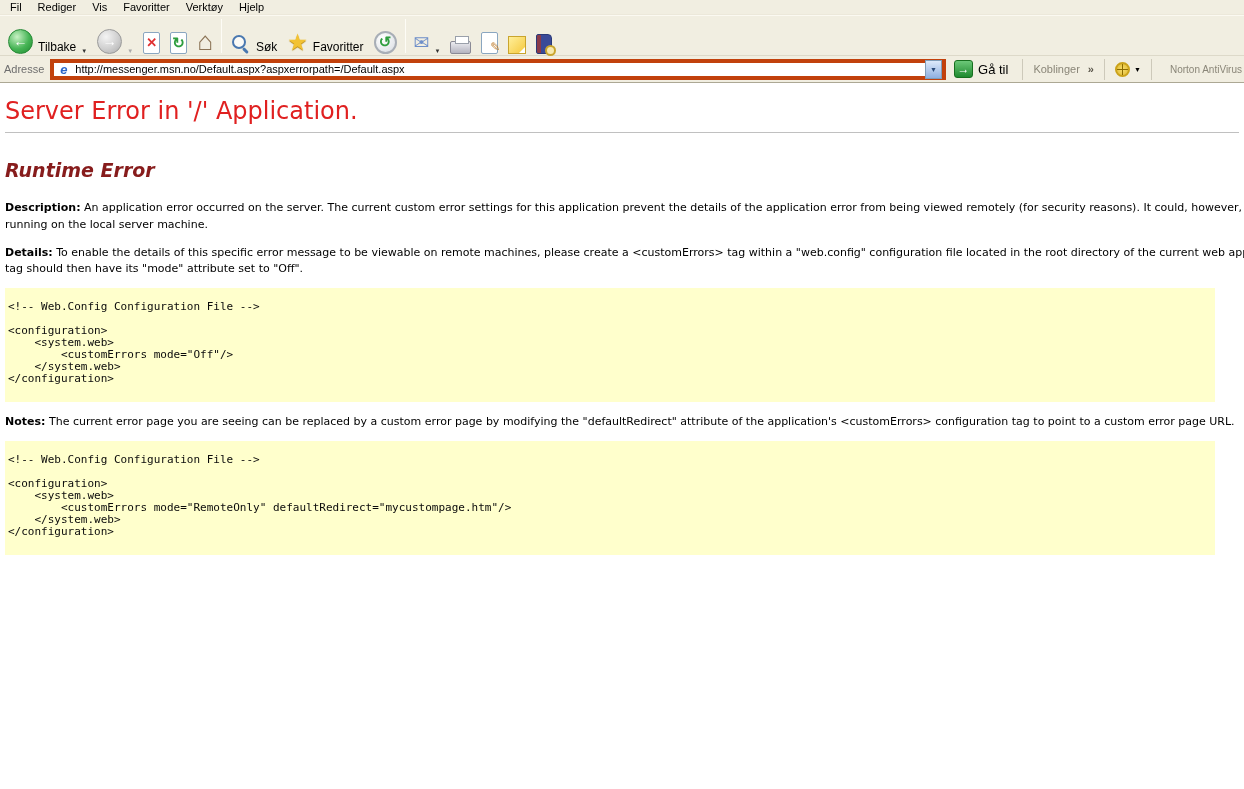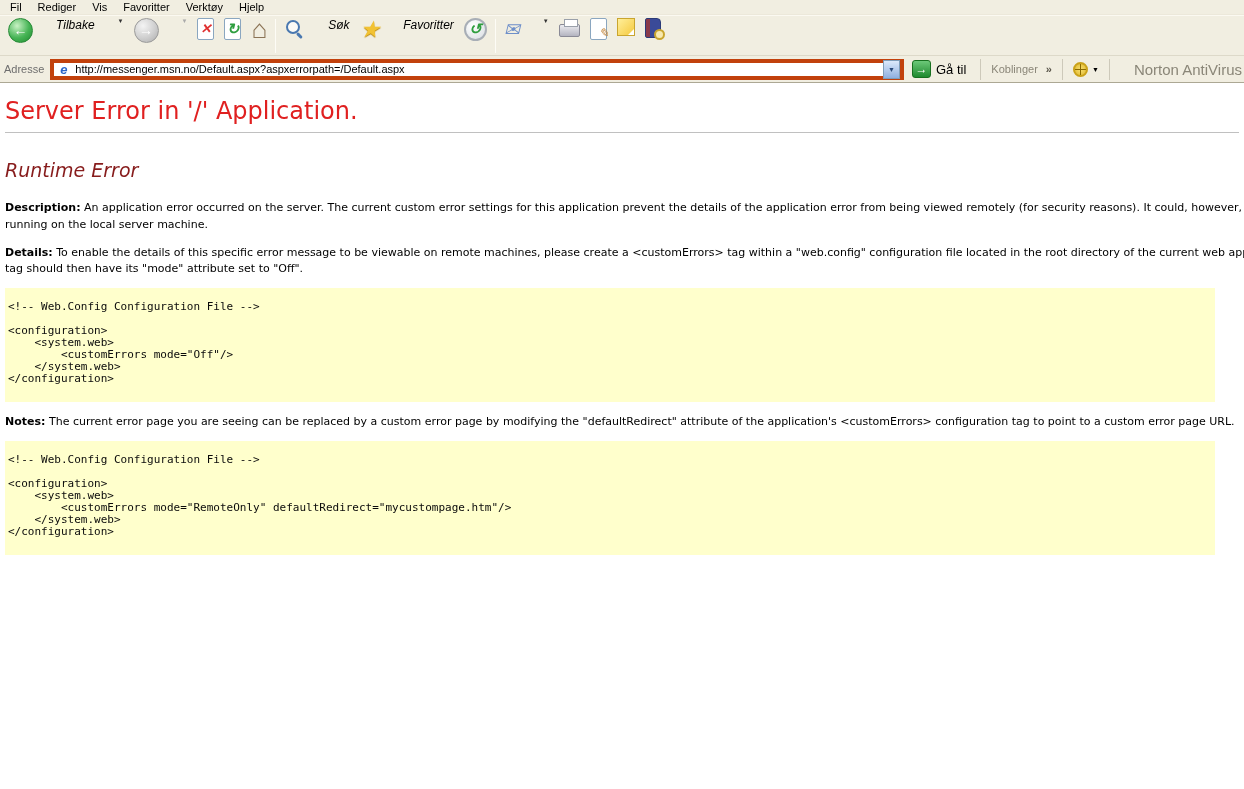--- a/index.html
+++ b/index.html
@@ -8,21 +8,21 @@
 
   
   .chrome { background:#f1eee1; }
 
   .menubar { height:15px; display:flex; align-items:center; padding-left:2px;
              font-size:11px; color:#000; border-bottom:1px solid #ece8da; }
   .menu-item { padding:0 8px; cursor:default; }
 
   .toolbar { height:41px; background:#f1eee1; border-top:1px solid #fbf9f1;
              border-bottom:1px solid #ddd9c9; display:flex; align-items:center; padding:0 3px; }
-  .tbtn { display:flex; align-items:flex-start; gap:23px; padding:0 5px; height:36px;font-style:italic; }
+  .tbtn { display:flex; align-items:flex-end; gap:5px; padding:0 5px; height:36px; }
   .tb-sep { width:1px; height:34px; background:#cdc9ba; border-right:1px solid #fdfcf6; margin:0 3px; }
   .tb-label { font-size:12px; color:#000; }
 
   .circ { width:25px; height:25px; border-radius:50%; display:flex; align-items:center;
           justify-content:center; font-size:14px; font-weight:bold; color:#fff; }
   .circ.green { background:radial-gradient(circle at 35% 30%, #c8f2c4, #46b455 55%, #1e8a2e);
                 border:1px solid #278a37; }
   .circ.gray  { background:radial-gradient(circle at 35% 30%, #f4f4f4, #cfcfcf 55%, #ababab);
                 border:1px solid #9a9a9a; }
   [data-name="back-icon"]::before { content:"←"; }
@@ -107,28 +107,28 @@
 
   .globe-section { display:flex; align-items:center; gap:4px; padding:0 10px;
                    border-left:1px solid #cdc9ba; height:21px; }
   .globe { width:15px; height:15px; border-radius:50%; border:2px solid #caa21a;
            background:radial-gradient(circle,#f7df70,#e0b830); position:relative; overflow:hidden; }
   .globe::before { content:""; position:absolute; left:50%; top:0; width:1px; height:100%; background:#8a6a00; }
   .globe::after  { content:""; position:absolute; top:50%; left:0; height:1px; width:100%; background:#8a6a00; }
   .globe-drop { font-size:7px; color:#000; }
   .globe-drop::before { content:"▼"; }
 
-  .norton { font-size:15px; color:#8a8678; white-space:nowrap; padding-left:24px;
+  .norton { font-size:10px; color:#8a8678; white-space:nowrap; padding-left:18px;
             border-left:1px solid #cdc9ba; height:21px; display:flex; align-items:center; }
 
   
   .content { background:#fff; padding:14px 0 0 5px; font-family:"DejaVu Sans", sans-serif; }
   .err-title { font-size:24px; font-weight:normal; color:#e02020; letter-spacing:0; margin-bottom:7px; }
   .err-rule { border:none; border-top:1px solid #c0c0c0; margin:0 0 0 0; width:1234px; }
-  .err-subtitle { font-size:19px; font-style:italic; color:#871c1c; font-weight:normal;
+  .err-subtitle { font-size:19px; font-style:italic; color:#871c1c; font-weight:bold;
                   margin-top:26px; }
   .para { font-size:11px; color:#000; margin-top:18px; line-height:17px;
           white-space:nowrap; overflow:hidden; }
   .para.tight { margin-top:12px; line-height:16px; }
   .para b { font-weight:bold; }
   .code-box { background:#ffffcc; width:1210px; margin-top:11px;
               padding:13px 8px 17px 3px; font-family:"DejaVu Sans Mono", monospace;
               font-size:11px; color:#0a0a0a; }
   .code-line { white-space:pre; min-height:12px; line-height:12px; }
   .notes-para { margin-top:17px; }

